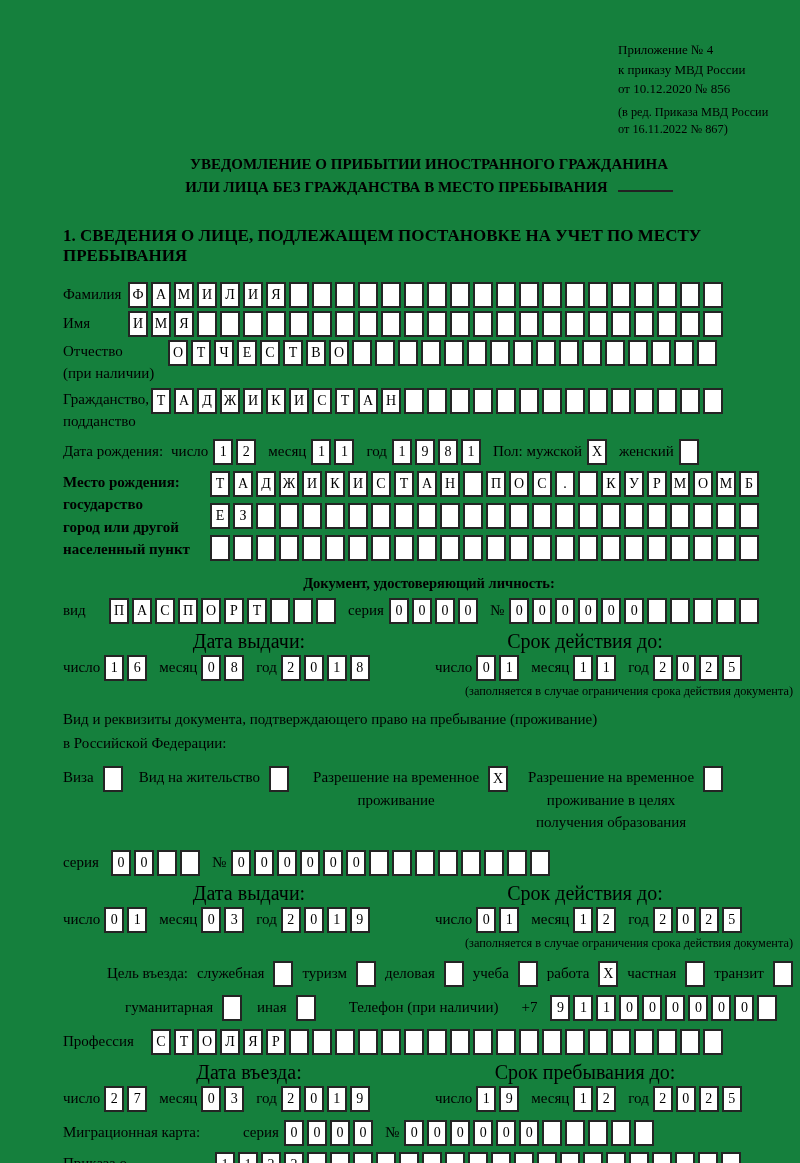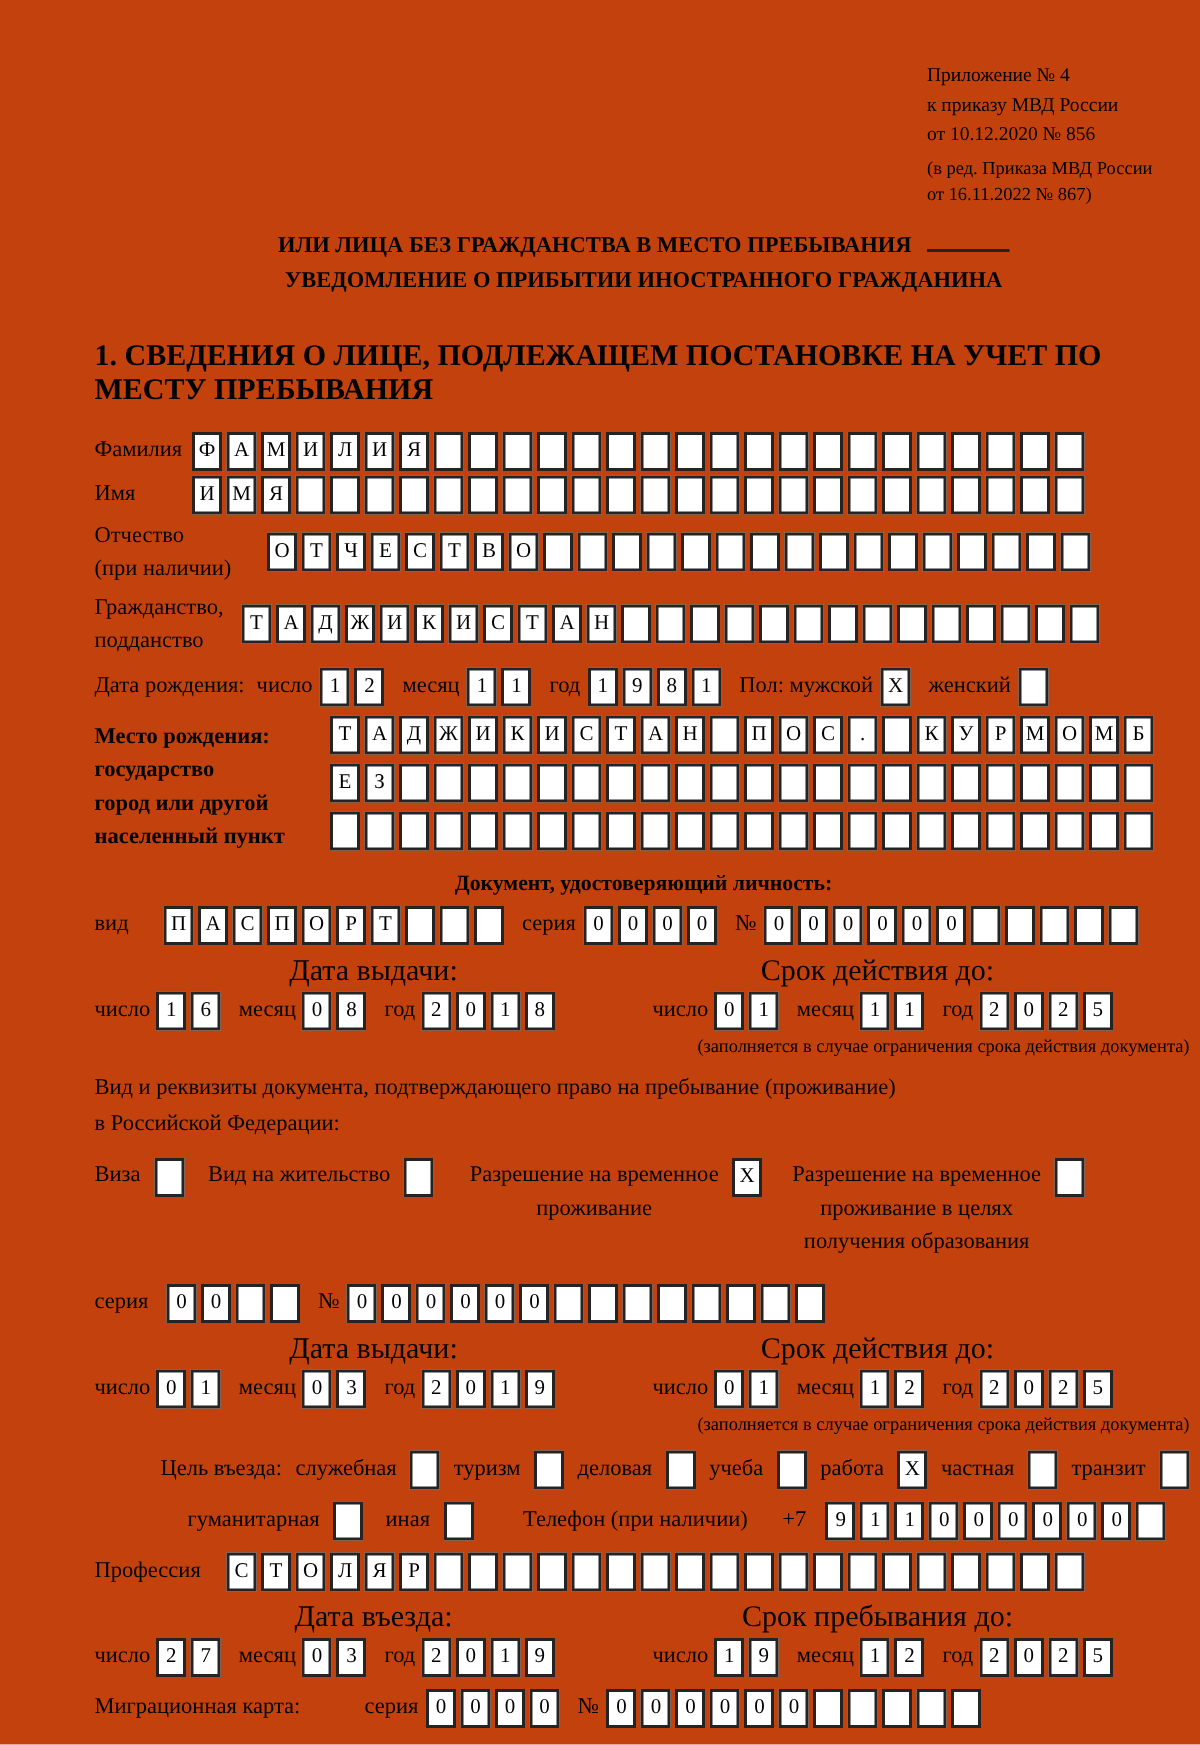--- a/index.html
+++ b/index.html
@@ -1,32 +1,32 @@
 <!DOCTYPE html>
 <html><head>
 <meta charset="utf-8">
 <style>
   * { box-sizing: border-box; }
   html,body { margin:0; padding:0; background:#ffffff; }
   .page {
-    width:800px; height:1163px; background:#c2410c; color:#000;
+    width:800px; height:1163px; background:#15803d; color:#000;
     font-family:"Liberation Serif","DejaVu Serif",serif;
     padding:40px 5px 0 63px; overflow:hidden; position:relative;
   }
   
   .annex { margin-left:555px; font-size:13px; line-height:1.5; }
   .annex .amend { font-size:12.3px; line-height:1.45; margin-top:5px; }
   .forma { font-weight:bold; text-align:right; padding-right:30px; margin-top:16px; font-size:15px; }
   .title { text-align:center; font-weight:bold; font-size:15px; line-height:1.55; margin-top:14px; }
   .blank-line { display:inline-block; width:55px; border-bottom:2px solid #222; margin-left:10px; }
-  .sec-head { font-weight:bold; font-size:20px; margin-top:26px; margin-bottom:16px; }
+  .sec-head { font-weight:bold; font-size:17px; margin-top:26px; margin-bottom:16px; }
 
   .lab { font-size:15px; line-height:1.5; }
   .frow { display:flex; align-items:center; margin-bottom:3px; }
-  .frow.top { align-items:center;gap:10px; }
+  .frow.top { align-items:flex-start; }
   .w65 { width:65px; flex:none; }
   .w105 { width:105px; flex:none; }
   .w88 { width:88px; flex:none; }
   .w145 { width:147px; flex:none;font-weight:bold; }
 
   .boxes { display:inline-flex; gap:3px; flex:none; }
   .cell {
     width:20px; height:26px; border:2px solid #242424; flex:none;
     display:inline-flex; align-items:center; justify-content:center;
     font-size:14px; background:#fff;
@@ -71,22 +71,22 @@
     <div>к приказу МВД России</div>
     <div>от 10.12.2020 № 856</div>
     <div class="amend">
       <div>(в ред. Приказа МВД России</div>
       <div>от 16.11.2022 № 867)</div>
     </div>
   </div>
 
 
   <div class="title">
+    <div>УВЕДОМЛЕНИЕ О ПРИБЫТИИ ИНОСТРАННОГО ГРАЖДАНИНА</div>
     <div><span>ИЛИ ЛИЦА БЕЗ ГРАЖДАНСТВА В МЕСТО ПРЕБЫВАНИЯ</span><span class="blank-line"></span></div>
-    <div>УВЕДОМЛЕНИЕ О ПРИБЫТИИ ИНОСТРАННОГО ГРАЖДАНИНА</div>
   </div>
 
   <div class="sec-head">1. СВЕДЕНИЯ О ЛИЦЕ, ПОДЛЕЖАЩЕМ ПОСТАНОВКЕ НА УЧЕТ ПО МЕСТУ ПРЕБЫВАНИЯ</div>
 
   <div class="frow">
     <span class="lab w65">Фамилия</span>
     <span class="boxes">
         <span class="cell">Ф</span>
         <span class="cell">А</span>
         <span class="cell">М</span>

